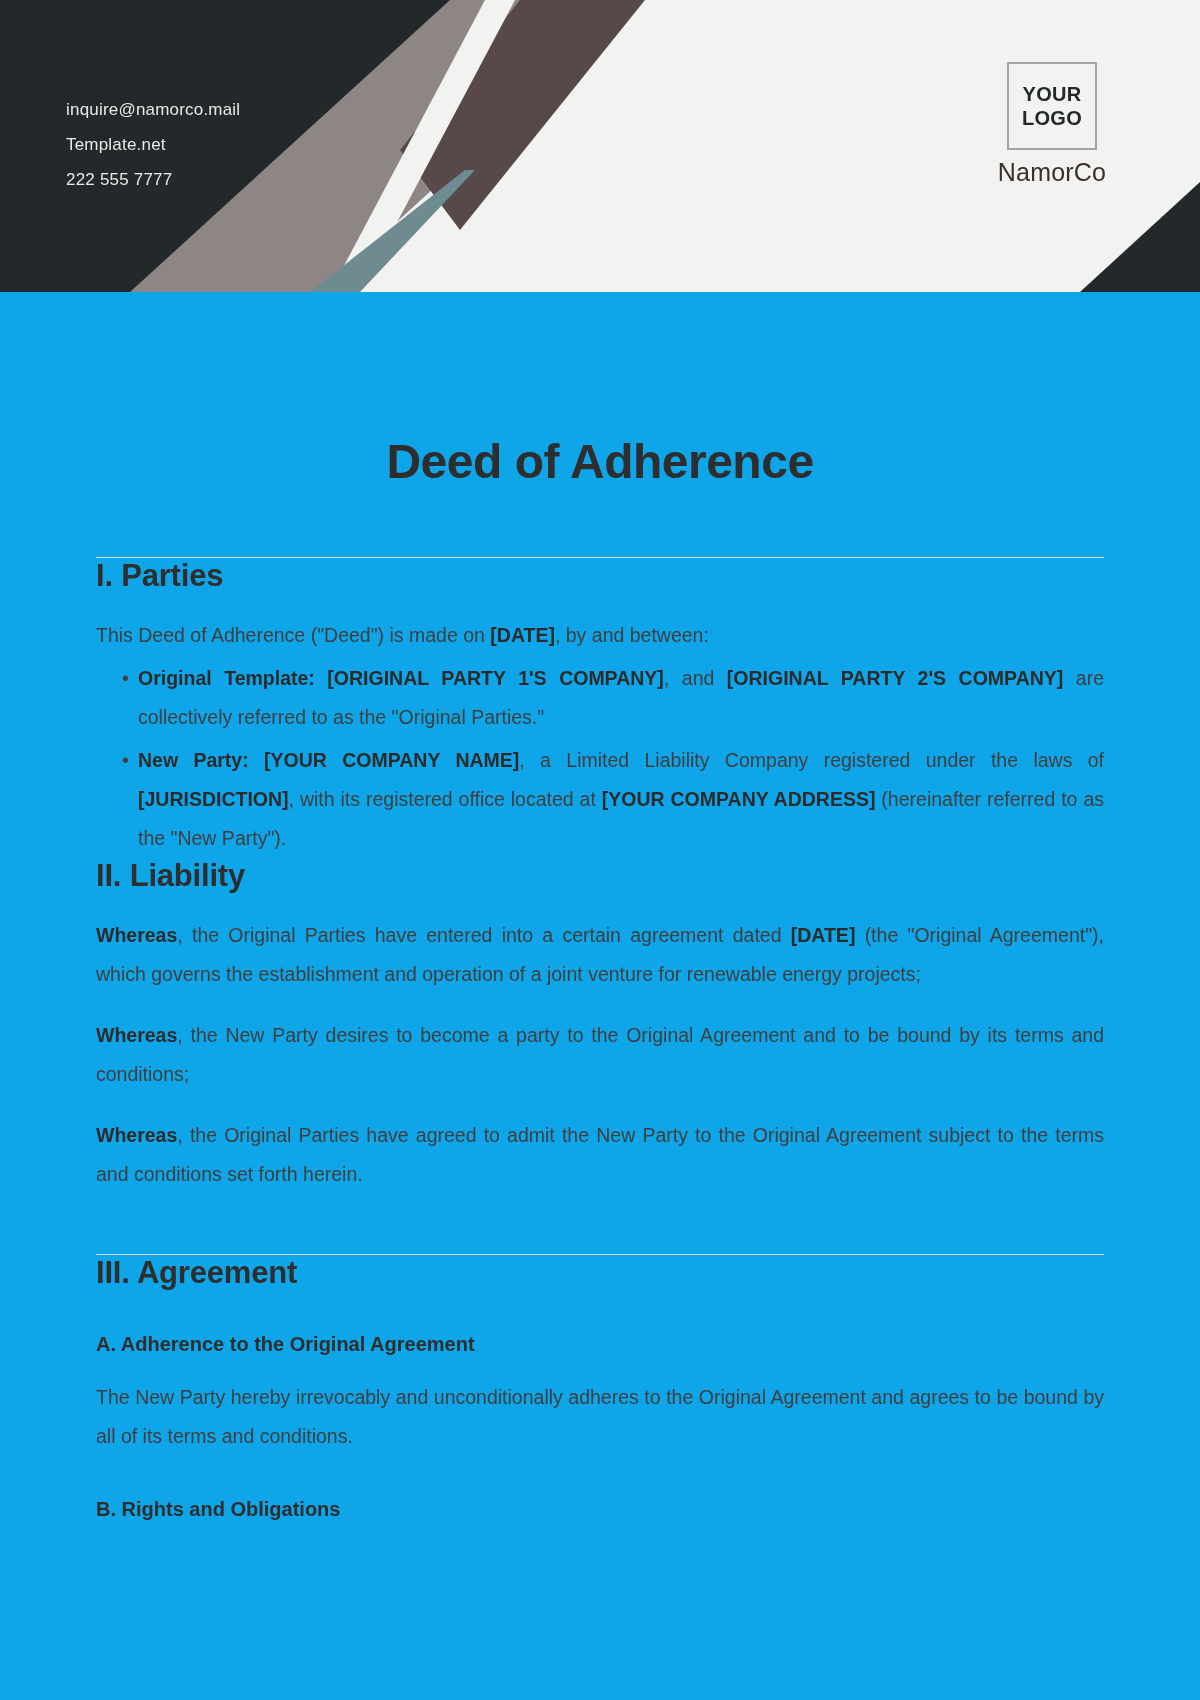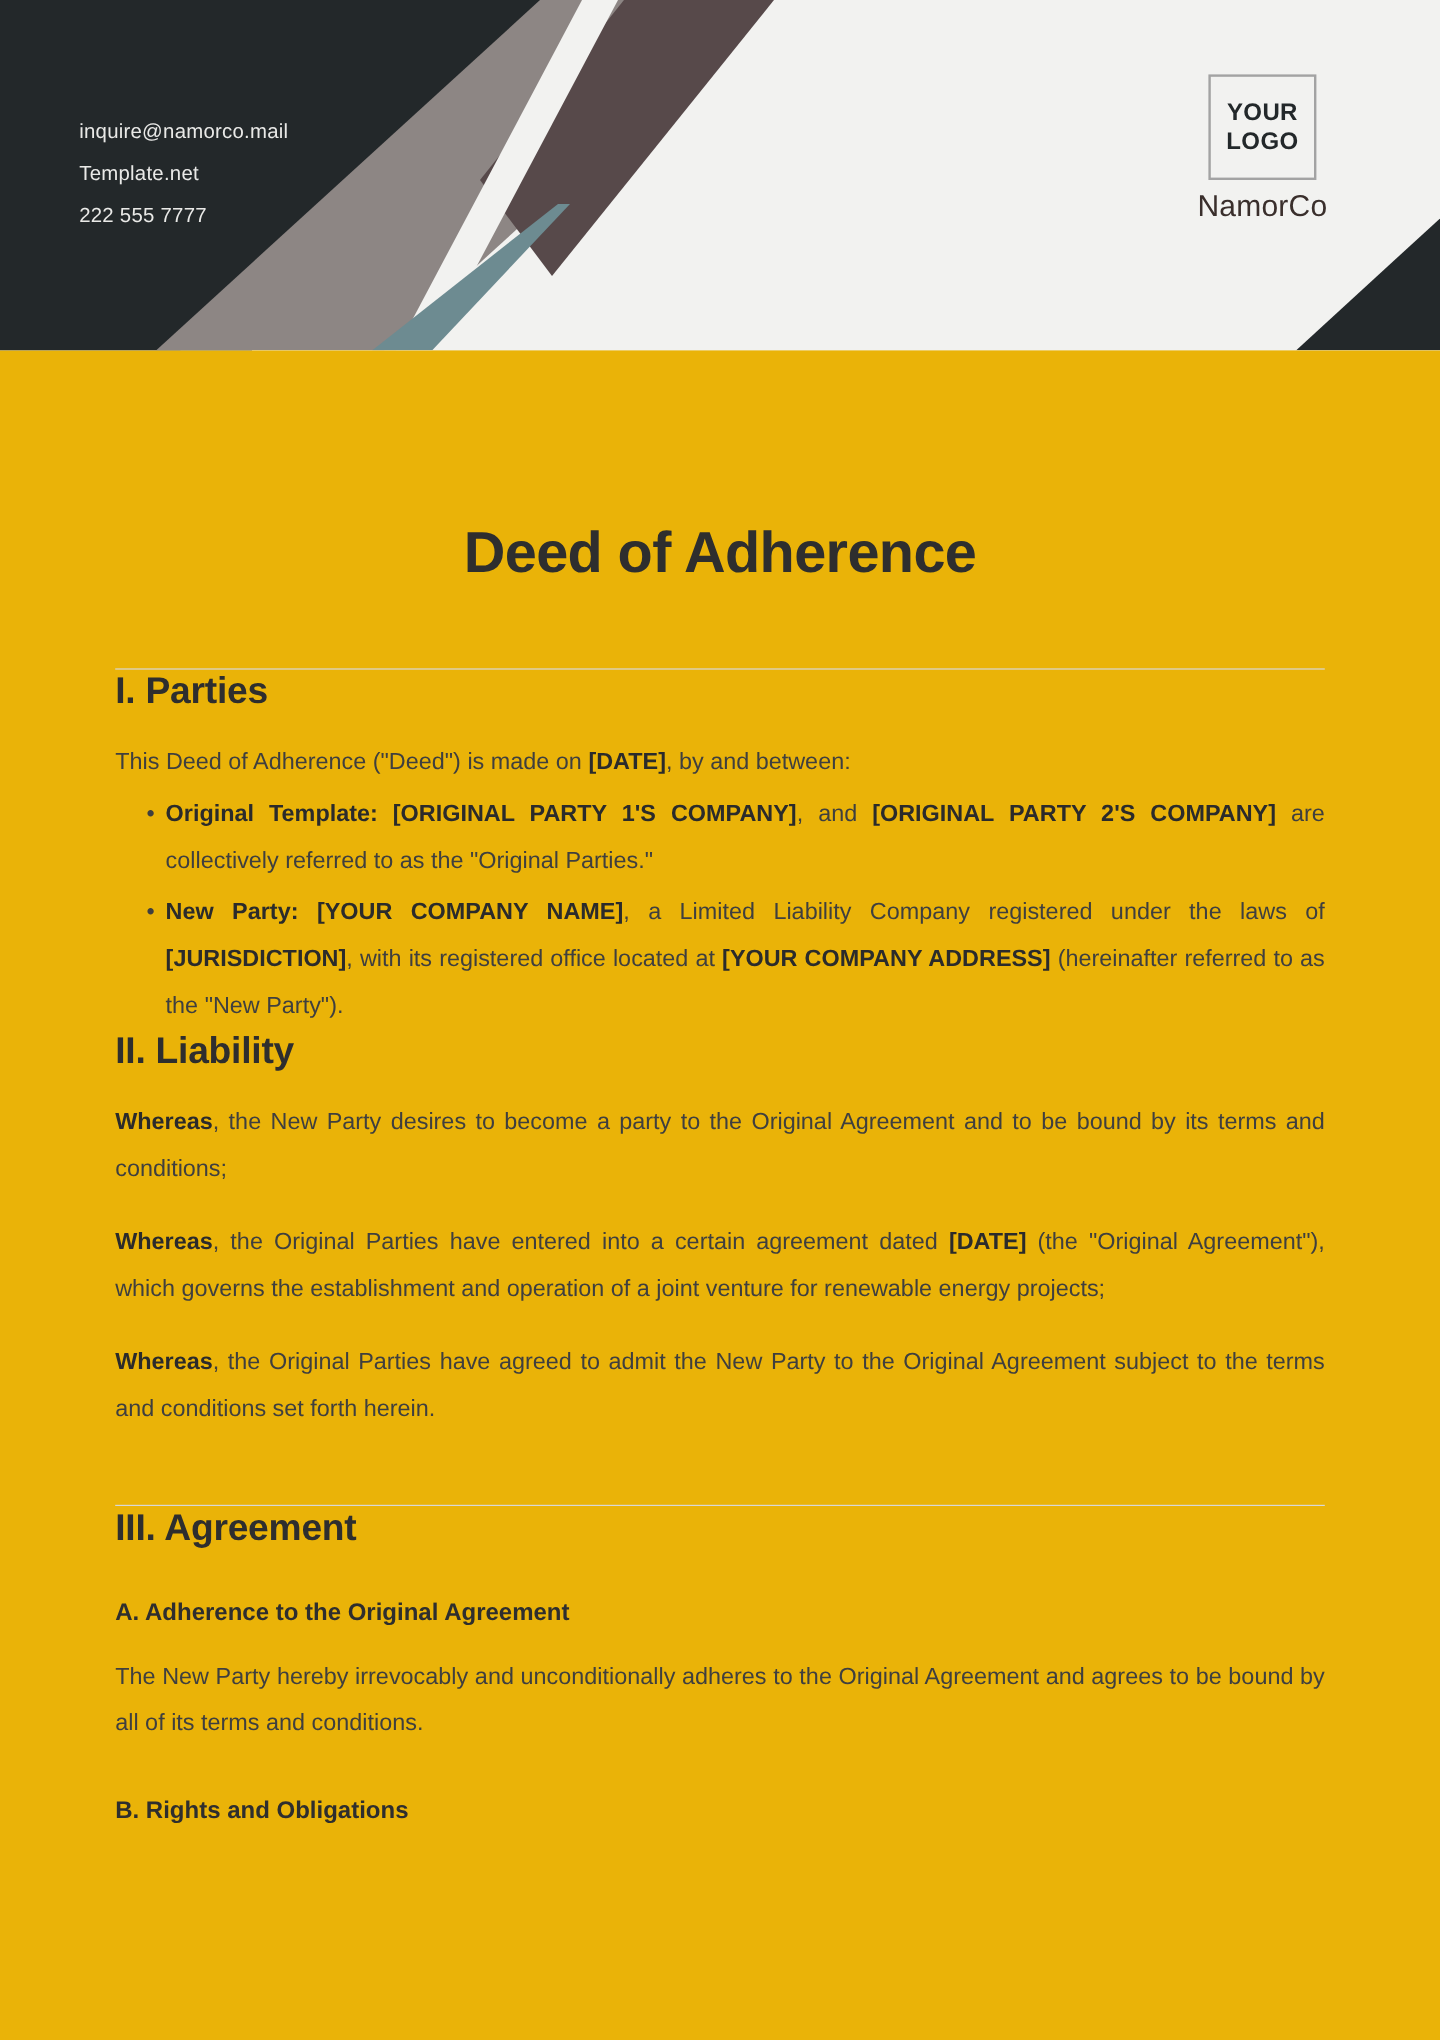--- a/index.html
+++ b/index.html
@@ -7,21 +7,21 @@
     width: 1200px;
     height: 1700px;
     background: #ffffff;
     font-family: "Liberation Sans", sans-serif;
   }
   .page {
     position: relative;
     width: 1200px;
     height: 1700px;
     overflow: hidden;
-    background: #eab308;
+    background: #0ea5e9;
   }
 
   
   .header {
     position: relative;
     width: 1200px;
     height: 292px;
     background: #f2f2f0;
     overflow: hidden;
   }
@@ -205,23 +205,23 @@
     <h2 class="section">I. Parties</h2>
     <p class="body"><span>This Deed of Adherence ("Deed") is made on </span><span class="b">[DATE]</span><span>, by and between:</span></p>
 
     <ul class="party-list">
       <li class="body"><span class="b">Original Template:</span> <span class="b">[ORIGINAL PARTY 1'S COMPANY]</span><span>, and </span><span class="b">[ORIGINAL PARTY 2'S COMPANY]</span><span> are collectively referred to as the "Original Parties."</span></li>
       <li class="body"><span class="b">New Party:</span> <span class="b">[YOUR COMPANY NAME]</span><span>, a Limited Liability Company registered under the laws of </span><span class="b">[JURISDICTION]</span><span>, with its registered office located at </span><span class="b">[YOUR COMPANY ADDRESS]</span><span> (hereinafter referred to as the "New Party").</span></li>
     </ul>
 
     <h2 class="section">II. Liability</h2>
 
+    <p class="body"><span class="b">Whereas</span><span>, the Original Parties have entered into a certain agreement dated </span><span class="b">[DATE]</span><span> (the "Original Agreement"), which governs the establishment and operation of a joint venture for renewable energy projects;</span></p>
+
     <p class="body tight"><span class="b">Whereas</span><span>, the New Party desires to become a party to the Original Agreement and to be bound by its terms and conditions;</span></p>
-
-    <p class="body"><span class="b">Whereas</span><span>, the Original Parties have entered into a certain agreement dated </span><span class="b">[DATE]</span><span> (the "Original Agreement"), which governs the establishment and operation of a joint venture for renewable energy projects;</span></p>
 
     <p class="body tight"><span class="b">Whereas</span><span>, the Original Parties have agreed to admit the New Party to the Original Agreement subject to the terms and conditions set forth herein.</span></p>
 
     <div class="rule-mid"></div>
 
     <h2 class="section">III. Agreement</h2>
 
     <h3 class="subsection">A. Adherence to the Original Agreement</h3>
     <p class="body">The New Party hereby irrevocably and unconditionally adheres to the Original Agreement and agrees to be bound by all of its terms and conditions.</p>
 

